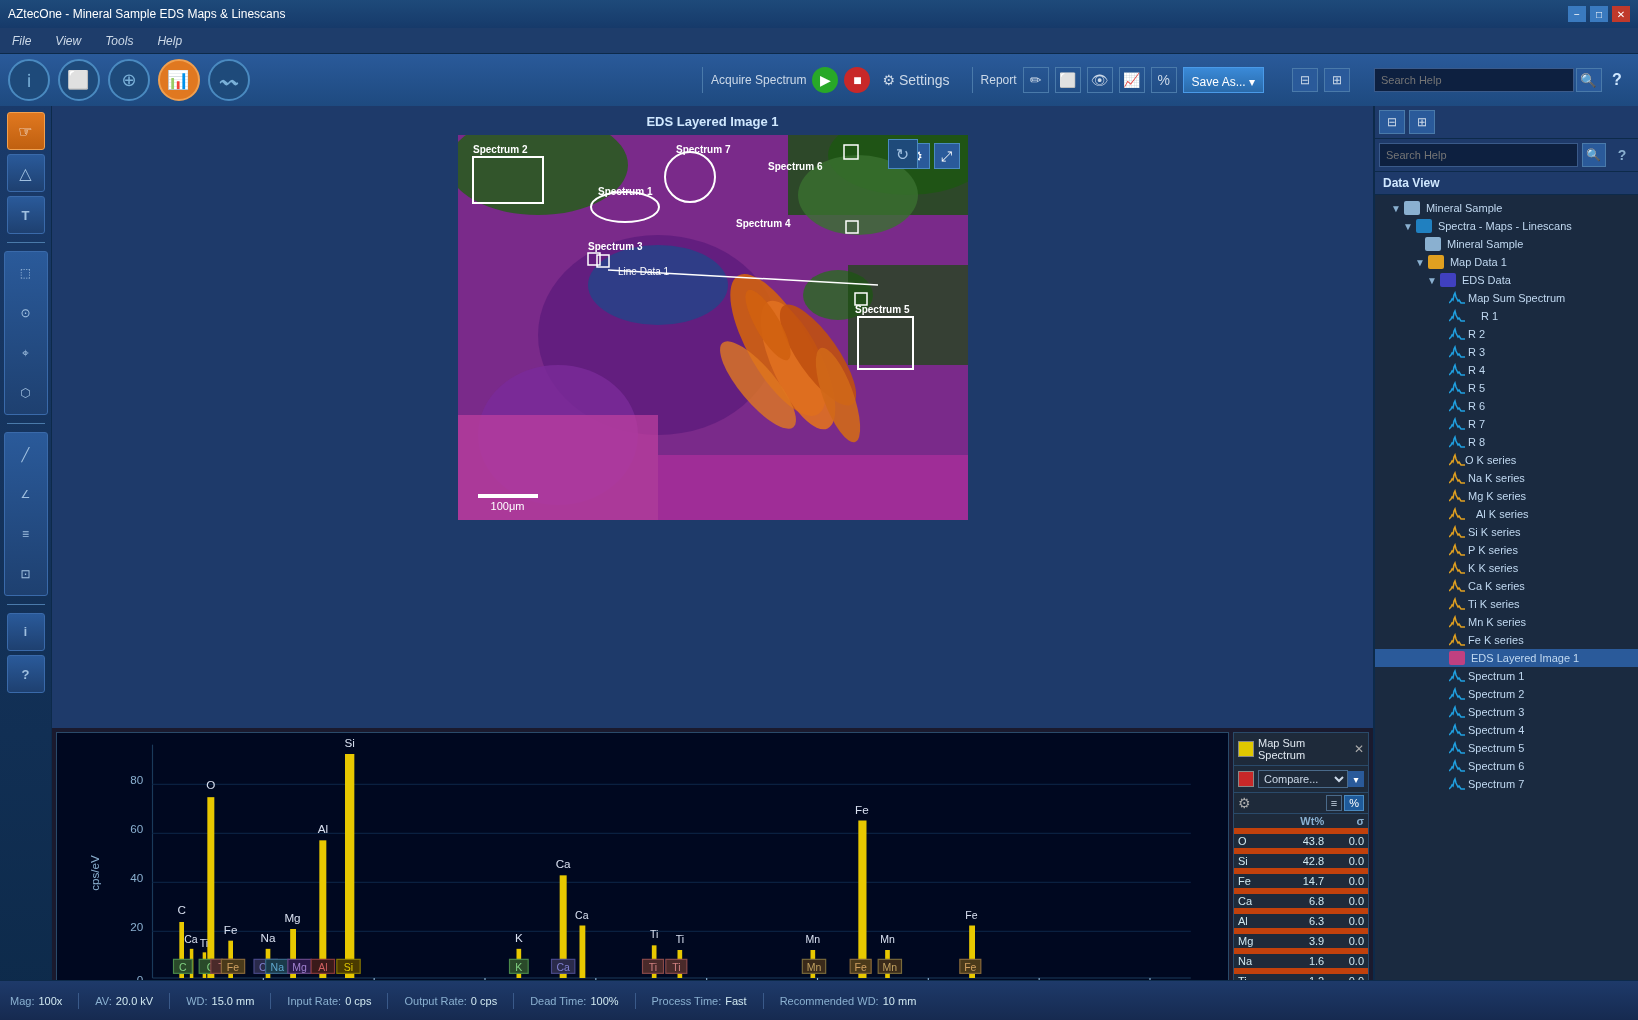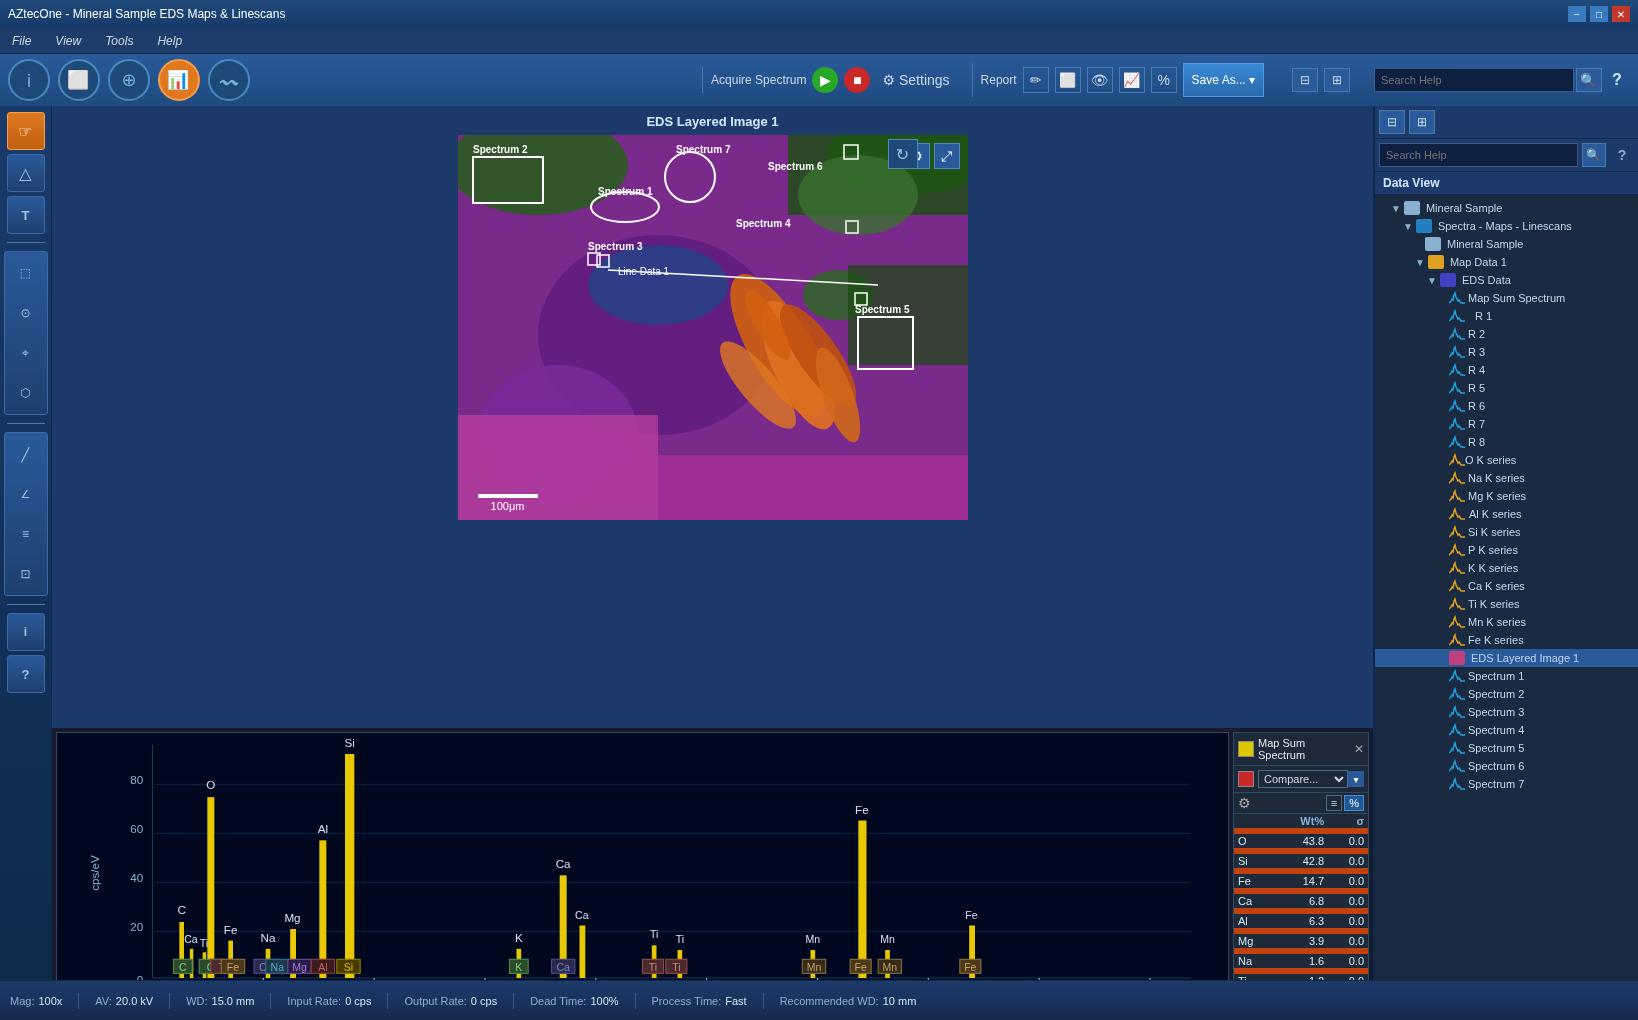--- a/index.html
+++ b/index.html
@@ -82,21 +82,21 @@
       font-size: 14px; padding: 2px 6px; display: flex; align-items: center; gap: 4px;
     }
     .report-icon-btn {
       width: 26px; height: 26px;
       background: none; border: 1px solid #4a7aaa; color: #ccd9e8; cursor: pointer;
       font-size: 14px; display: flex; align-items: center; justify-content: center;
     }
     .save-as-btn {
       background: linear-gradient(to bottom, #3a8ad8, #2a6aaa);
       border: 1px solid #4a9ae8; color: #fff; cursor: pointer;
-      font-size: 12px; padding: 7px 8px; height: 34px;
+      font-size: 12px; padding: 7px 8px; height: 26px;
     }
 
     
     #main-layout {
       display: flex;
       height: calc(1020px - 108px);
     }
 
     
     #left-toolbar {
@@ -861,21 +861,21 @@
           <svg class="chart-svg" viewBox="0 0 16 14">
       <polyline points="0,12 2,10 3,8 4,9 5,4 6,2 7,6 8,8 9,10 10,9 12,12 16,12" fill="none" stroke="#20a0e0" stroke-width="1.5"></polyline>
     </svg>
           <span style="margin-left:3px;">Map Sum Spectrum</span>
         </div>
         <div class="tree-item tree-indent-5">
           <span style="width:10px; flex-shrink:0;"></span>
           <svg class="chart-svg" viewBox="0 0 16 14">
       <polyline points="0,12 2,10 3,8 4,9 5,4 6,2 7,6 8,8 9,10 10,9 12,12 16,12" fill="none" stroke="#20a0e0" stroke-width="1.5"></polyline>
     </svg>
-          <span style="margin-left:10px;">R 1</span>
+          <span style="margin-left:16px;">R 1</span>
         </div>
         <div class="tree-item tree-indent-5">
           <span style="width:10px; flex-shrink:0;"></span>
           <svg class="chart-svg" viewBox="0 0 16 14">
       <polyline points="0,12 2,10 3,8 4,9 5,4 6,2 7,6 8,8 9,10 10,9 12,12 16,12" fill="none" stroke="#20a0e0" stroke-width="1.5"></polyline>
     </svg>
           <span style="margin-left:3px;">R 2</span>
         </div>
         <div class="tree-item tree-indent-5">
           <span style="width:10px; flex-shrink:0;"></span>
@@ -938,21 +938,21 @@
           <svg class="chart-svg" viewBox="0 0 16 14">
       <polyline points="0,12 2,10 3,8 4,9 5,4 6,2 7,6 8,8 9,10 10,9 12,12 16,12" fill="none" stroke="#e0a020" stroke-width="1.5"></polyline>
     </svg>
           <span style="margin-left:3px;">Mg K series</span>
         </div>
         <div class="tree-item tree-indent-5">
           <span style="width:10px; flex-shrink:0;"></span>
           <svg class="chart-svg" viewBox="0 0 16 14">
       <polyline points="0,12 2,10 3,8 4,9 5,4 6,2 7,6 8,8 9,10 10,9 12,12 16,12" fill="none" stroke="#e0a020" stroke-width="1.5"></polyline>
     </svg>
-          <span style="margin-left:4px;">Al K series</span>
+          <span style="margin-left:11px;">Al K series</span>
         </div>
         <div class="tree-item tree-indent-5">
           <span style="width:10px; flex-shrink:0;"></span>
           <svg class="chart-svg" viewBox="0 0 16 14">
       <polyline points="0,12 2,10 3,8 4,9 5,4 6,2 7,6 8,8 9,10 10,9 12,12 16,12" fill="none" stroke="#e0a020" stroke-width="1.5"></polyline>
     </svg>
           <span style="margin-left:3px;">Si K series</span>
         </div>
         <div class="tree-item tree-indent-5">
           <span style="width:10px; flex-shrink:0;"></span>

